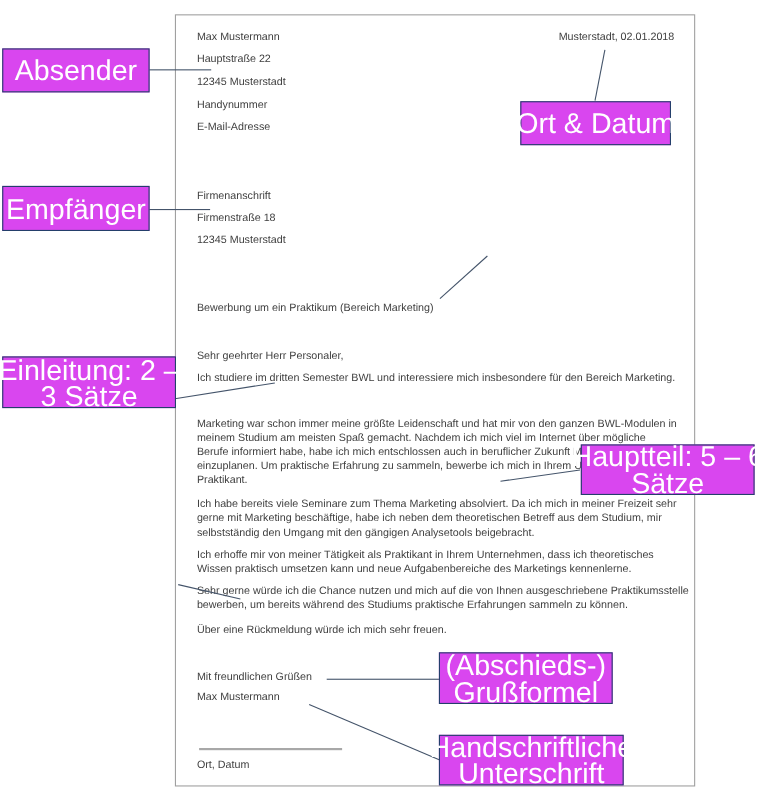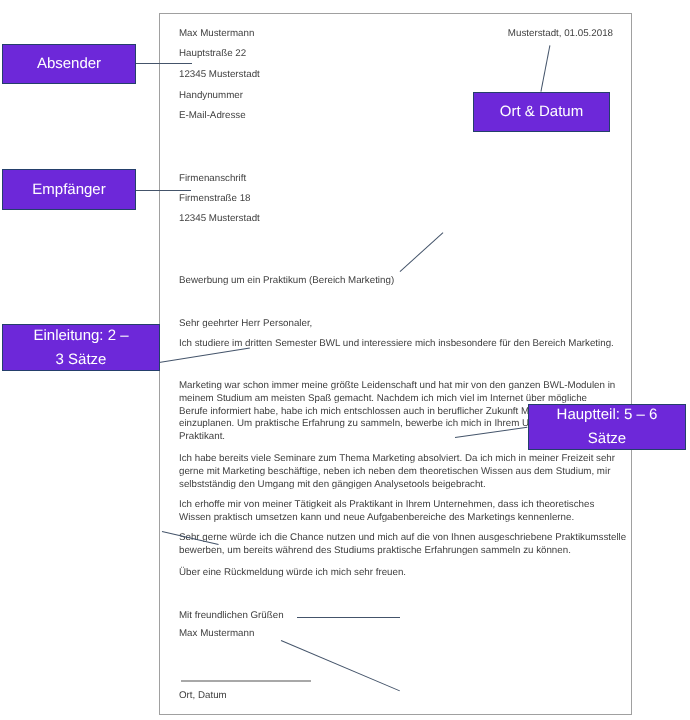--- a/index.html
+++ b/index.html
@@ -12,23 +12,23 @@
   .page{position:absolute;left:159px;top:13px;width:473px;height:702px;
         border:1px solid #a0a0a0;background:#ffffff;box-sizing:border-box;}
 
   .letter{position:absolute;left:179px;top:0;width:434px;}
 
   .ln{position:absolute;left:0;color:#3f3f3f;font-size:9.75px;line-height:13px;
       white-space:nowrap;font-family:"Liberation Sans",sans-serif;}
   .ln.r{left:auto;right:0;}
 
   
-  .label{position:absolute;background:#6d28d9;border:1.2px solid #243f6b;
+  .label{position:absolute;background:#d946ef;border:1.2px solid #243f6b;
          color:#ffffff;box-sizing:border-box;
-         font-family:"Liberation Sans",sans-serif;font-size:15px;line-height:24px;
+         font-family:"Liberation Sans",sans-serif;font-size:26px;line-height:24px;
          display:flex;flex-direction:column;align-items:center;justify-content:center;
          text-align:center;white-space:pre;}
 
   
   .conn{position:absolute;background:#44546a;height:1.15px;transform-origin:0 50%;}
 
   
   .sigline{position:absolute;background:#a8a8a8;height:1.8px;}
 </style>
 </head>
@@ -39,40 +39,40 @@
   <div class="page"></div>
 
   <div class="letter">
 
     <div class="ln" style="top:26.5px">Max Mustermann</div>
     <div class="ln" style="top:47px">Hauptstraße 22</div>
     <div class="ln" style="top:67.8px">12345 Musterstadt</div>
     <div class="ln" style="top:88.6px">Handynummer</div>
     <div class="ln" style="top:109.4px">E-Mail-Adresse</div>
 
-    <div class="ln r" style="top:26.5px">Musterstadt, 01.05.2018</div>
+    <div class="ln r" style="top:26.5px">Musterstadt, 02.01.2018</div>
 
     <div class="ln" style="top:172px">Firmenanschrift</div>
     <div class="ln" style="top:191.7px">Firmenstraße 18</div>
     <div class="ln" style="top:211.9px">12345 Musterstadt</div>
 
     <div class="ln" style="top:274.3px">Bewerbung um ein Praktikum (Bereich Marketing)</div>
 
     <div class="ln" style="top:317.3px">Sehr geehrter Herr Personaler,</div>
 
     <div class="ln" style="top:337.3px">Ich studiere im dritten Semester BWL und interessiere mich insbesondere für den Bereich Marketing.</div>
 
     <div class="ln" style="top:379.3px">Marketing war schon immer meine größte Leidenschaft und hat mir von den ganzen BWL-Modulen in</div>
     <div class="ln" style="top:391.8px">meinem Studium am meisten Spaß gemacht. Nachdem ich mich viel im Internet über mögliche</div>
     <div class="ln" style="top:404.6px">Berufe informiert habe, habe ich mich entschlossen auch in beruflicher Zukunft Marketing</div>
     <div class="ln" style="top:417.4px">einzuplanen. Um praktische Erfahrung zu sammeln, bewerbe ich mich in Ihrem Unternehmen als</div>
     <div class="ln" style="top:430.2px">Praktikant.</div>
 
     <div class="ln" style="top:452.1px">Ich habe bereits viele Seminare zum Thema Marketing absolviert. Da ich mich in meiner Freizeit sehr</div>
-    <div class="ln" style="top:465.2px">gerne mit Marketing beschäftige, neben ich neben dem theoretischen Wissen aus dem Studium, mir</div>
+    <div class="ln" style="top:465.2px">gerne mit Marketing beschäftige, habe ich neben dem theoretischen Betreff aus dem Studium, mir</div>
     <div class="ln" style="top:478.3px">selbstständig den Umgang mit den gängigen Analysetools beigebracht.</div>
 
     <div class="ln" style="top:498.3px">Ich erhoffe mir von meiner Tätigkeit als Praktikant in Ihrem Unternehmen, dass ich theoretisches</div>
     <div class="ln" style="top:511.3px">Wissen praktisch umsetzen kann und neue Aufgabenbereiche des Marketings kennenlerne.</div>
 
     <div class="ln" style="top:531.2px">Sehr gerne würde ich die Chance nutzen und mich auf die von Ihnen ausgeschriebene Praktikumsstelle</div>
     <div class="ln" style="top:544.4px">bewerben, um bereits während des Studiums praktische Erfahrungen sammeln zu können.</div>
 
     <div class="ln" style="top:565.8px">Über eine Rückmeldung würde ich mich sehr freuen.</div>
 
@@ -100,15 +100,19 @@
   <div class="label" style="left:473px;top:92px;width:137px;height:40px">Ort &amp; Datum</div>
 
 
   <div class="label" style="left:2px;top:324px;width:158px;height:47px">Einleitung: 2 –
 3 Sätze</div>
 
   <div class="label" style="left:528px;top:404px;width:158px;height:46px">Hauptteil: 5 – 6
 Sätze</div>
 
 
+  <div class="label" style="left:399px;top:593px;width:158px;height:47px">(Abschieds-)
+Grußformel</div>
 
+  <div class="label" style="left:399px;top:668px;width:168px;height:46px">Handschriftliche
+Unterschrift</div>
 
 </div>
 
 </body></html>

